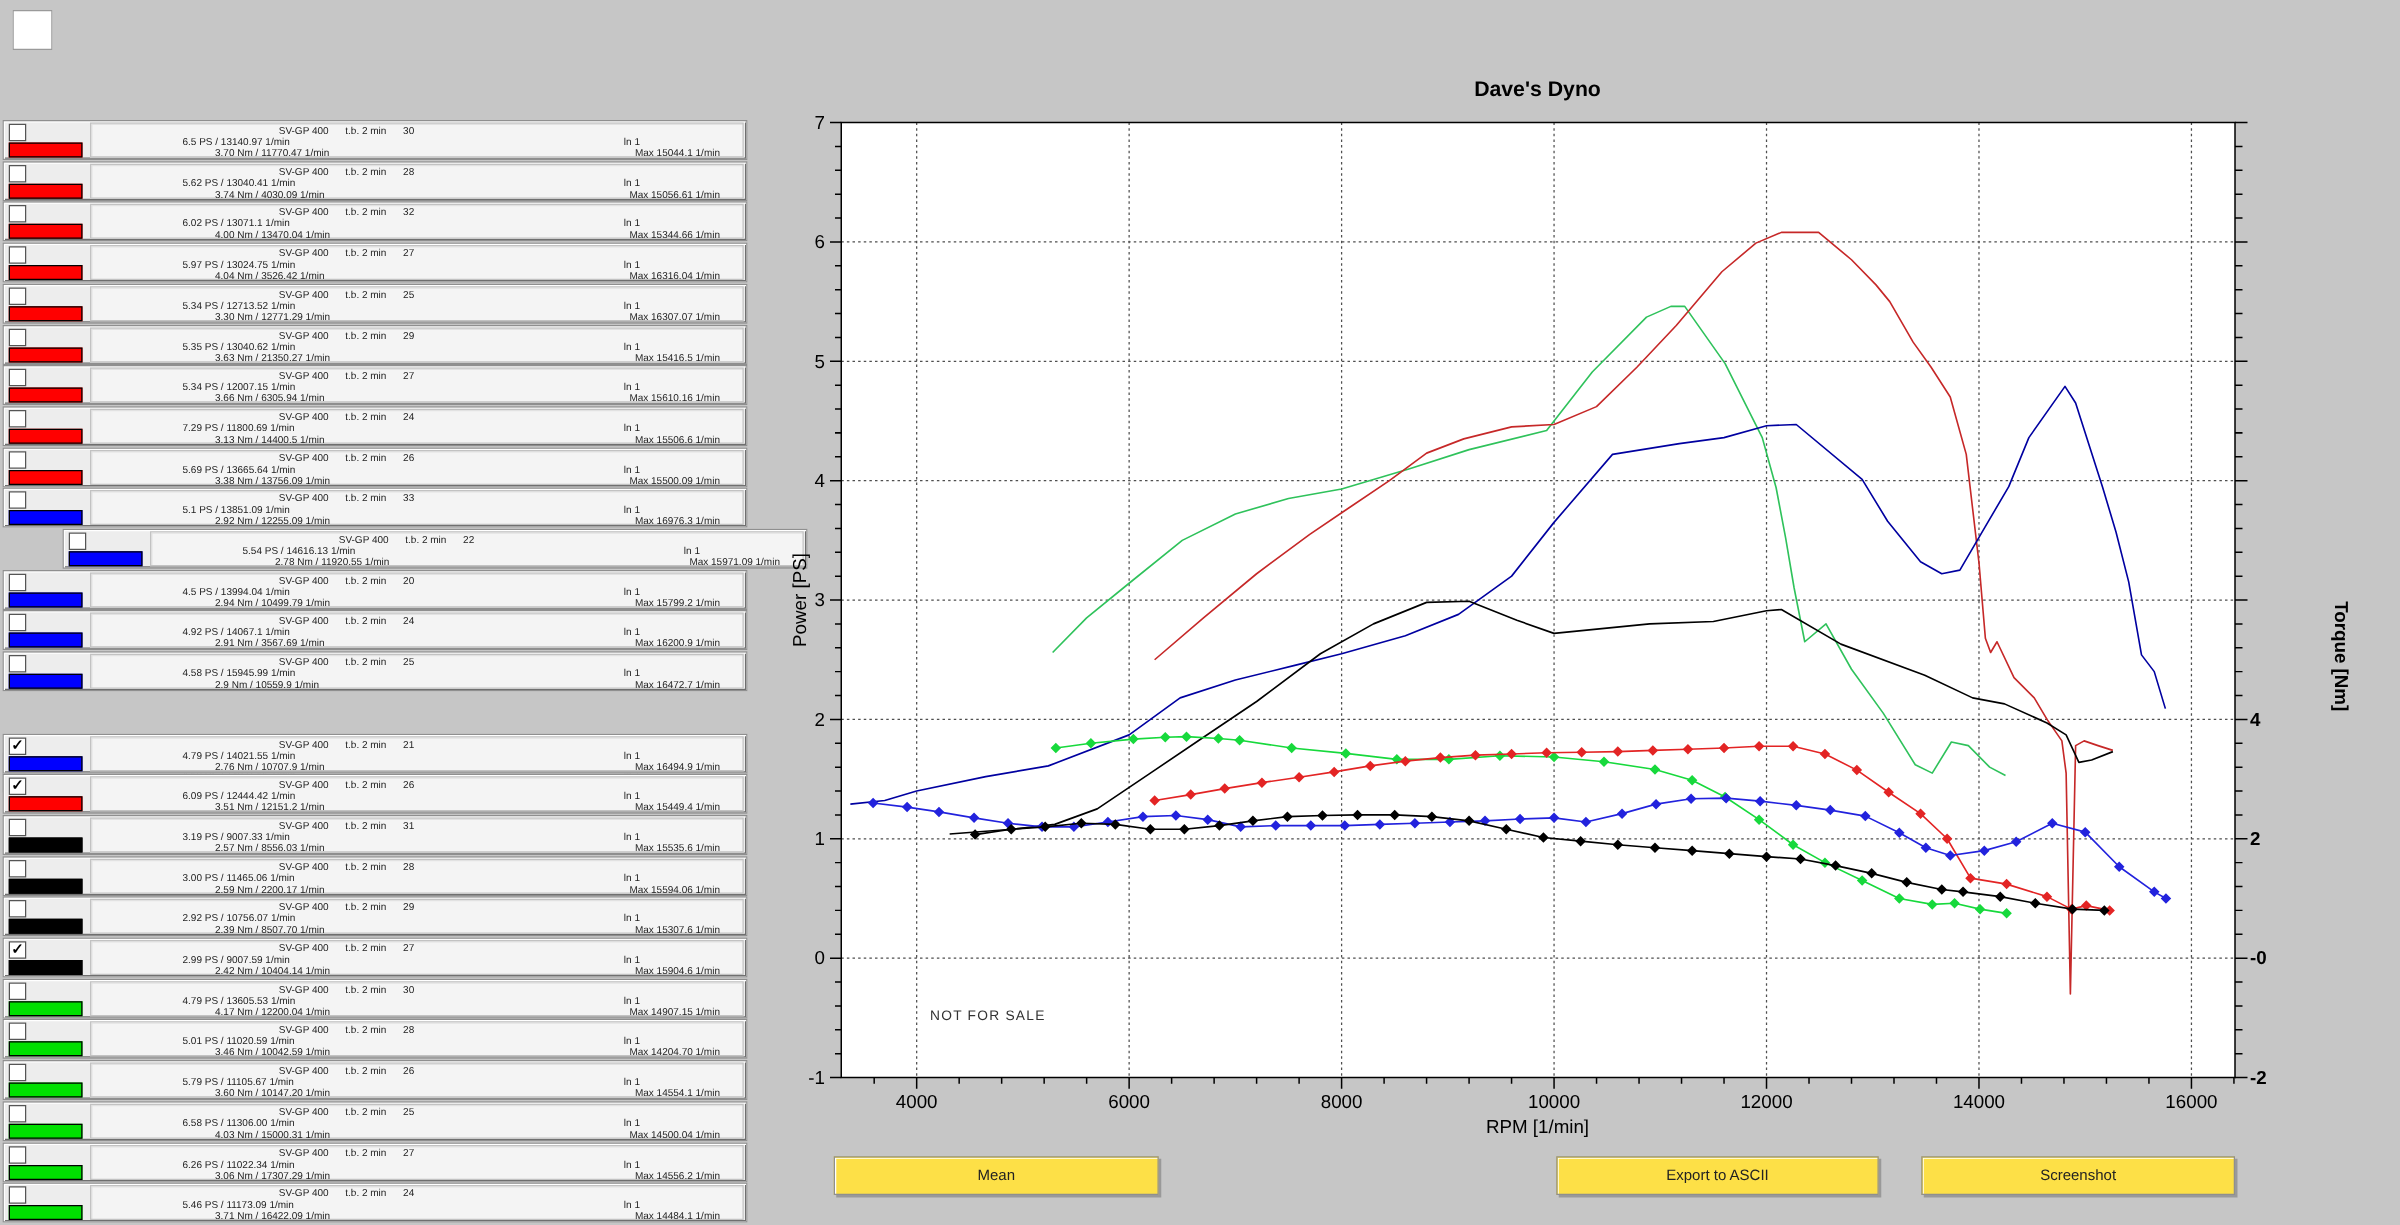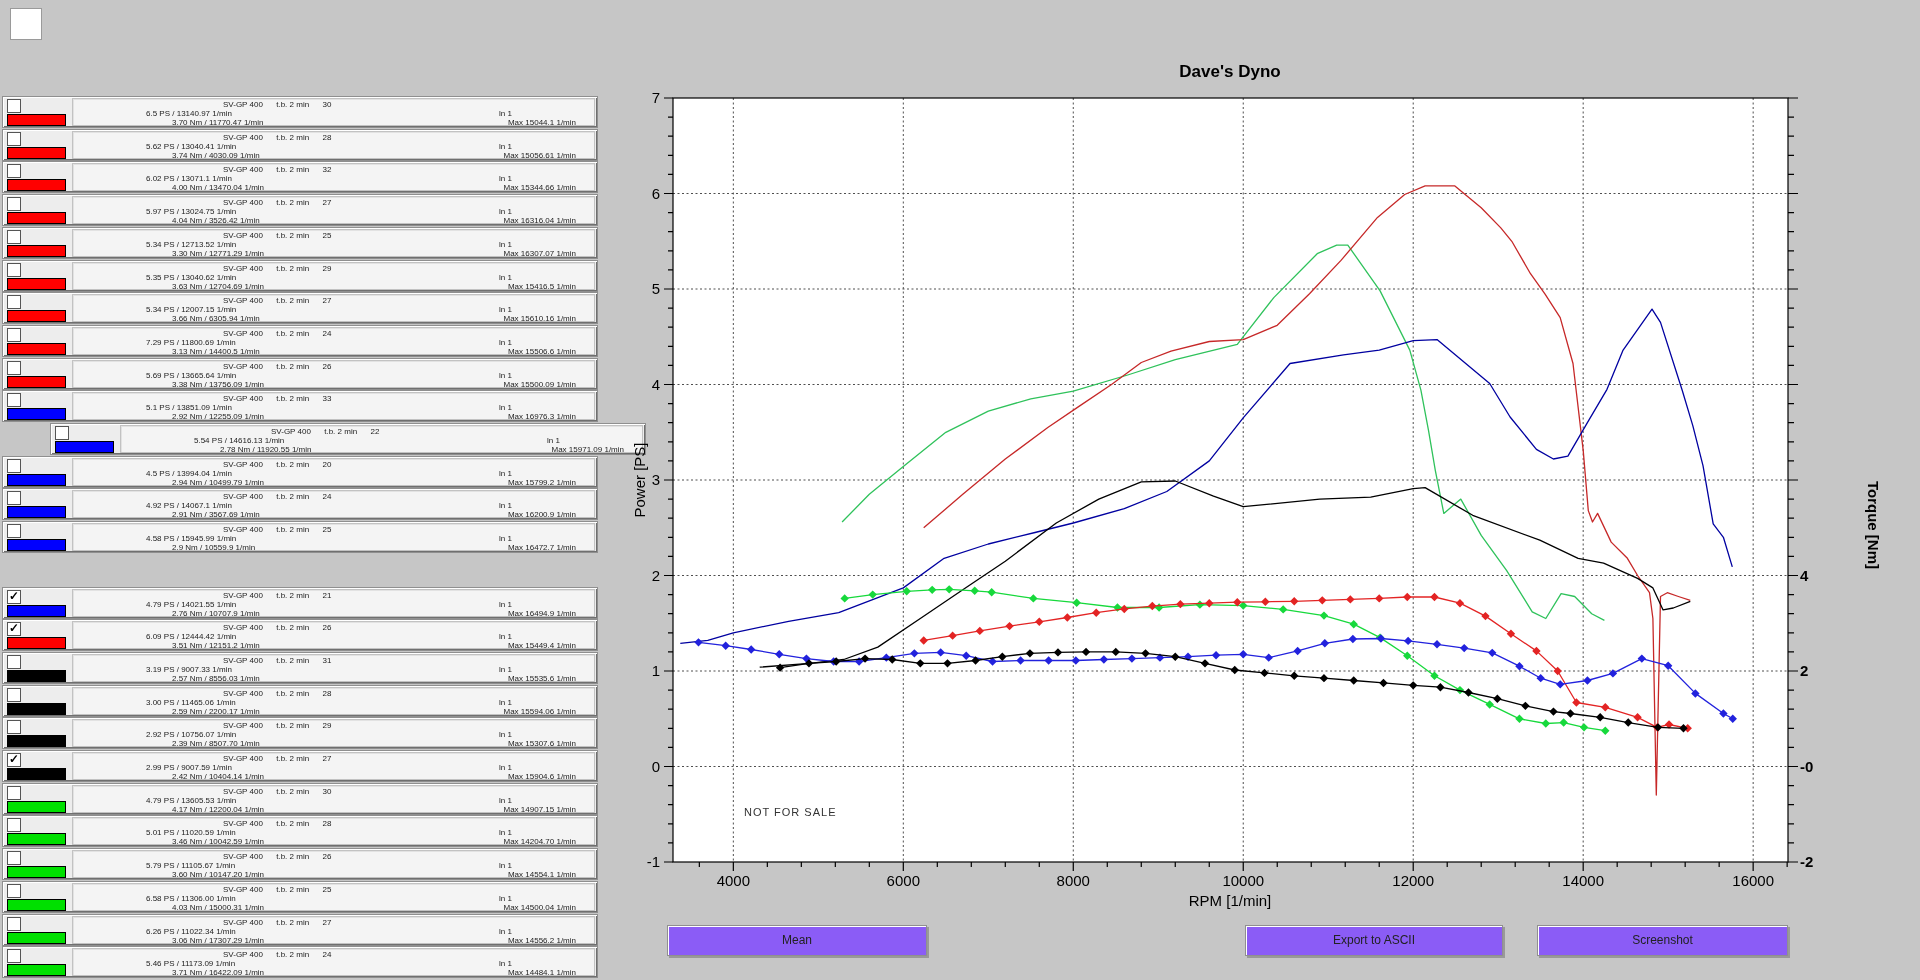--- a/index.html
+++ b/index.html
@@ -18,21 +18,21 @@
   .sw{position:absolute;left:4px;top:17px;width:57px;height:10px;border:1px solid #000;}
   .field{position:absolute;left:69px;top:1px;right:2px;bottom:1px;background:#f4f4f4;
     border:1px solid #c2c2c2;box-shadow:inset 1px 1px 0 #e2e2e2;}
   .field span{position:absolute;font-size:8px;color:#222;white-space:pre;}
   .l1{top:1px;left:150px;}
   .l2{top:10px;left:73px;}
   .l3{top:19px;left:65px;padding-left:34px;}
   .tag{top:10px;right:82px;}
   .max{top:19px;right:18px;}
   
-  .btn{position:absolute;top:925px;height:29px;background:#8b5cf6;
+  .btn{position:absolute;top:925px;height:29px;background:#fde047;
     border:1px solid #8f8f8f;box-shadow:inset 1px 1px 0 #ffffff,2px 2px 0 #999999;
     font-size:12px;color:#222;text-align:center;line-height:29px;cursor:pointer;}
   #btn-mean{left:667px;width:258px;}
   #btn-export{left:1245px;width:256px;}
   #btn-shot{left:1537px;width:249px;}
   svg text{font-family:"Liberation Sans",sans-serif;}
 </style>
 </head>
 <body>
 
@@ -95,21 +95,21 @@
           <span class="tag">ln 1</span>
           <span class="max">Max 16307.07 1/min</span>
         </div>
       </div>
       <div class="row" style="top: 163.5px;">
         <div class="cb"></div>
         <div class="sw" style="background: rgb(255, 0, 0);"></div>
         <div class="field">
           <span class="l1">SV-GP 400      t.b. 2 min      29</span>
           <span class="l2">5.35 PS / 13040.62 1/min</span>
-          <span class="l3">3.63 Nm / 12704.69 1/min</span>
+          <span class="l3">3.63 Nm / 21350.27 1/min</span>
           <span class="tag">ln 1</span>
           <span class="max">Max 15416.5 1/min</span>
         </div>
       </div>
       <div class="row" style="top: 196.2px;">
         <div class="cb"></div>
         <div class="sw" style="background: rgb(255, 0, 0);"></div>
         <div class="field">
           <span class="l1">SV-GP 400      t.b. 2 min      27</span>
           <span class="l2">5.34 PS / 12007.15 1/min</span>

